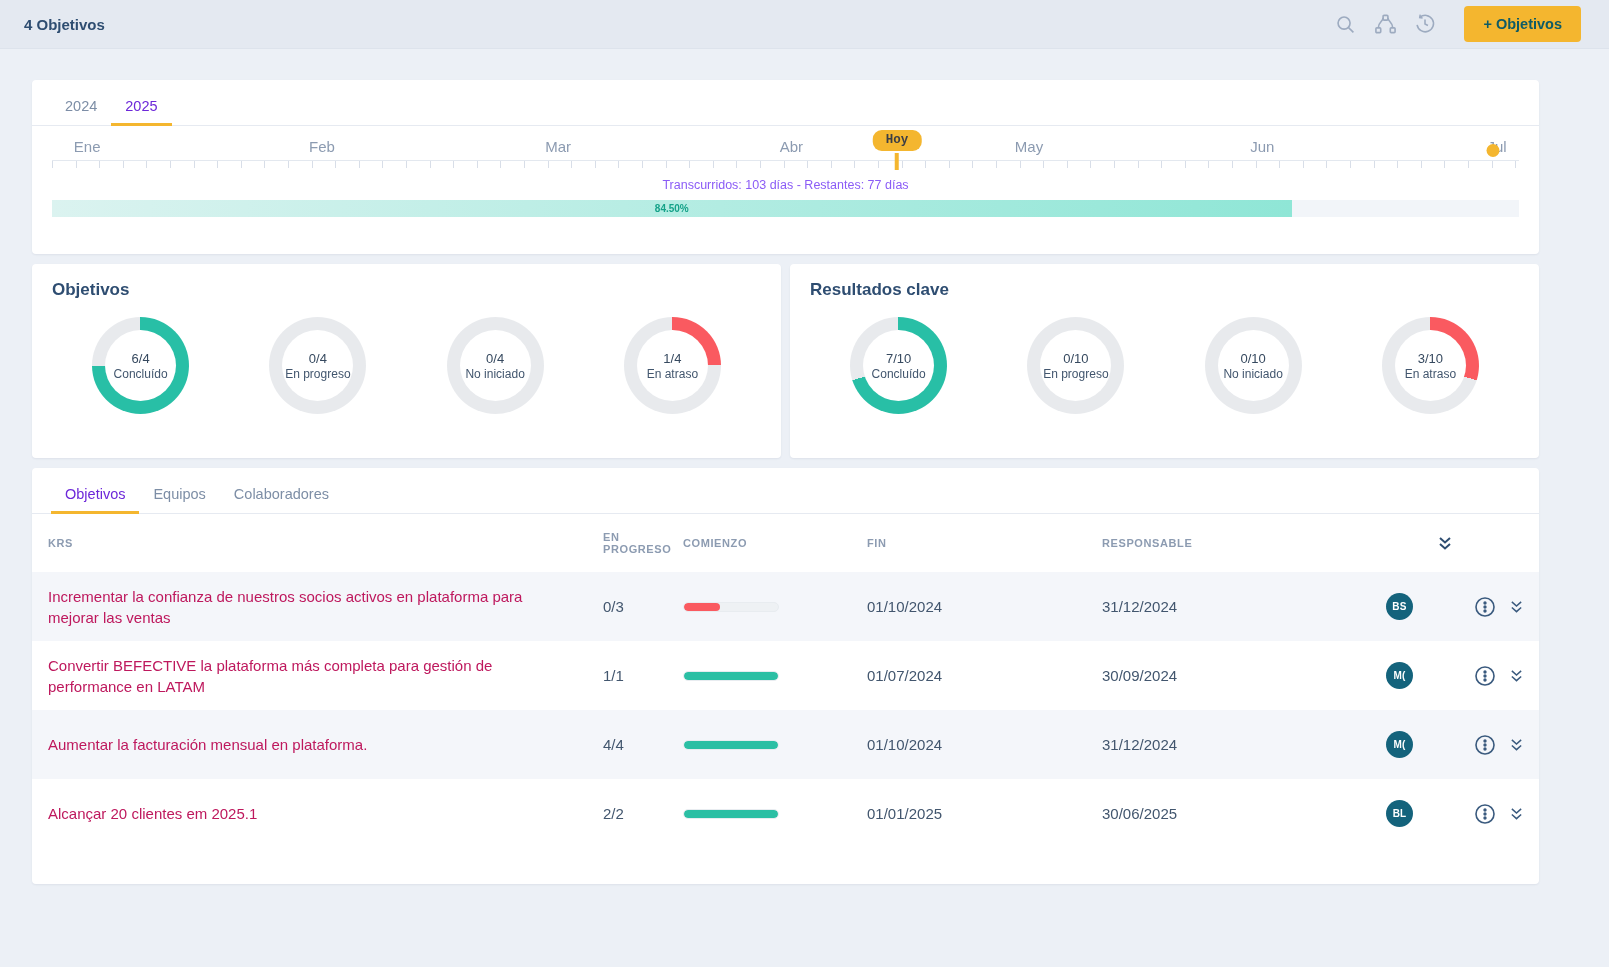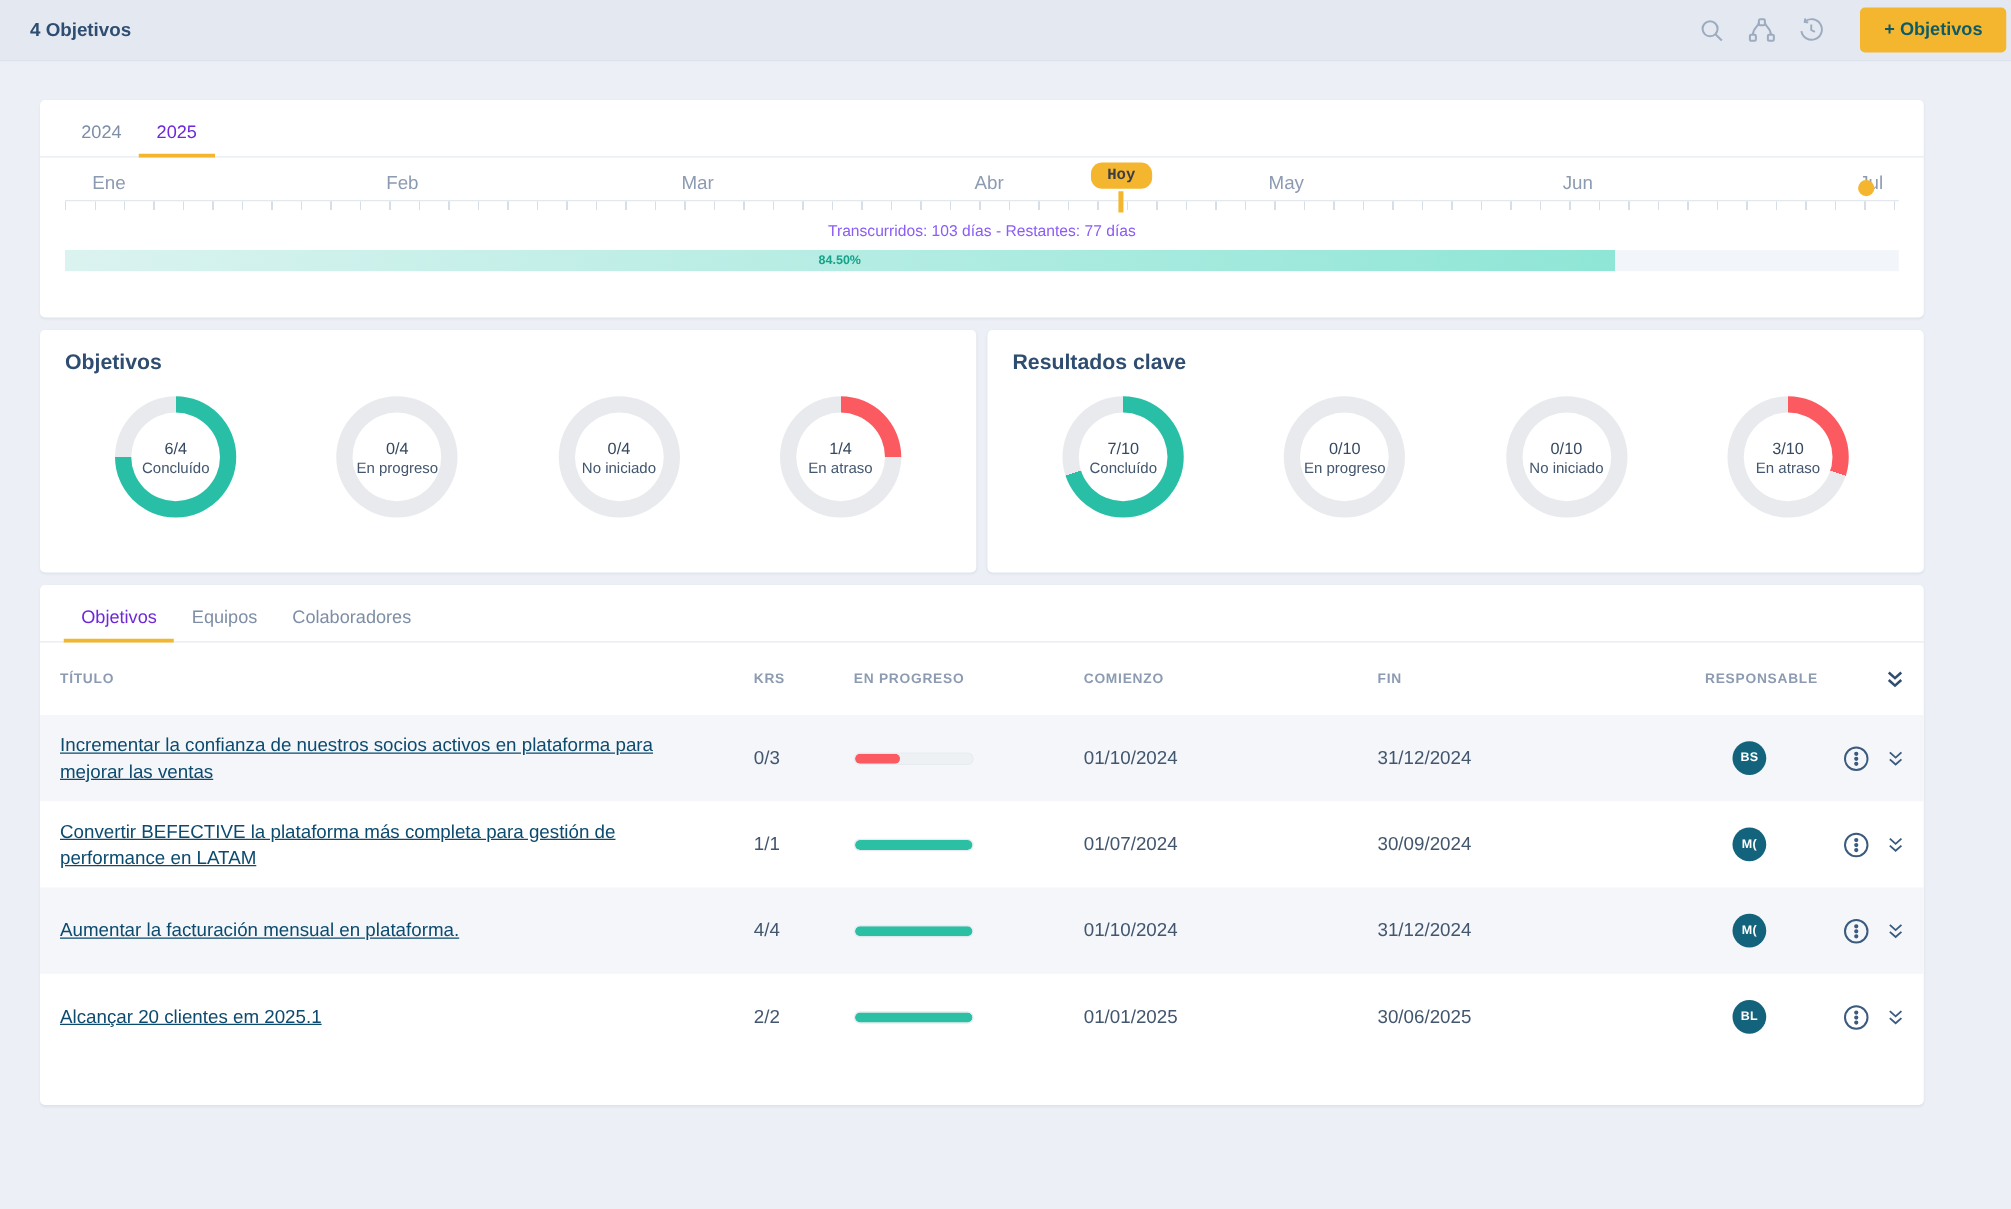--- a/index.html
+++ b/index.html
@@ -7,21 +7,21 @@
   body {
     font-family: "Liberation Sans", sans-serif;
     background:#ecf0f6;
     overflow:hidden;
     color:#2e4d71;
   }
   
   .topbar {
     height:49px; background:#e4e9f1; border-bottom:1px solid #dde3ec;
     display:flex; align-items:center; justify-content:space-between;
-    padding:0 4px 0 24px;
+    padding:0 28px 0 24px;
   }
   .topbar-title { font-size:15px; font-weight:bold; color:#2e4d71; }
   .topbar-right { display:flex; align-items:center; gap:14px; }
   .icon-btn { width:26px; height:26px; display:flex; align-items:center; justify-content:center; cursor:pointer; }
   .icon-btn svg { stroke:#9dabc0; fill:none; stroke-width:1.7; }
   .btn-add {
     background:#f4b62f; color:#0e5b66; font-weight:bold; font-size:14.5px;
     border:none; border-radius:4px; padding:10px 19px; cursor:pointer; margin-left:12px;
     font-family:"Liberation Sans", sans-serif;
   }
@@ -82,21 +82,21 @@
   .donut-label { font-size:12px; color:#42566e; }
   
   .tbl-grid { display:grid; grid-template-columns:555px 80px 184px 235px 262px 88px 1fr; align-items:center; padding:0 16px; }
   .tbl-head { height:58px; }
   .tbl-head .col {
     font-size:11px; font-weight:bold; letter-spacing:.6px; color:#8c9bb1;
   }
   .tbl-head .col-actions, .row .col-actions { justify-self:end; display:flex; align-items:center; gap:14px; }
   .row { min-height:69px; cursor:pointer; }
   .row:nth-child(odd) { background:#f4f6fa; }
-  .row-title { font-size:15px; color:#0c4a6e; line-height:1.4; padding:12px 40px 12px 0;text-decoration:underline; }
+  .row-title { font-size:15px; color:#be185d; line-height:1.4; padding:12px 40px 12px 0; }
   .cell-text { font-size:15px; color:#42566e; }
   .pbar { width:96px; height:10px; background:#eef1f4; border:1px solid #e8ecf0; border-radius:6px; overflow:hidden; }
   .pbar-fill { height:100%; border-radius:6px; }
   .avatar {
     width:27px; height:27px; border-radius:50%; background:#14637c; color:#fff;
     font-size:10px; font-weight:bold; display:flex; align-items:center; justify-content:center;
     margin-left:22px; letter-spacing:.2px;
   }
   .row-icon { display:flex; cursor:pointer; }
   .row-icon svg { stroke:#3a5a7e; fill:none; stroke-width:1.6; }
@@ -230,21 +230,20 @@
 </div>
 
 <div class="card card-table">
   <div class="tabs-row">
     <div class="tab active">Objetivos</div>
     <div class="tab">Equipos</div>
     <div class="tab">Colaboradores</div>
   </div>
 
   <div class="tbl-grid tbl-head">
-    <div class="col">TÍTULO</div>
     <div class="col">KRS</div>
     <div class="col">EN PROGRESO</div>
     <div class="col">COMIENZO</div>
     <div class="col">FIN</div>
     <div class="col">RESPONSABLE</div>
     <div class="col col-actions chev-head">
       <svg width="14" height="15" viewBox="0 0 14 15">
           <polyline points="2,2 7,6.5 12,2"></polyline>
           <polyline points="2,8 7,12.5 12,8"></polyline>
         </svg>

